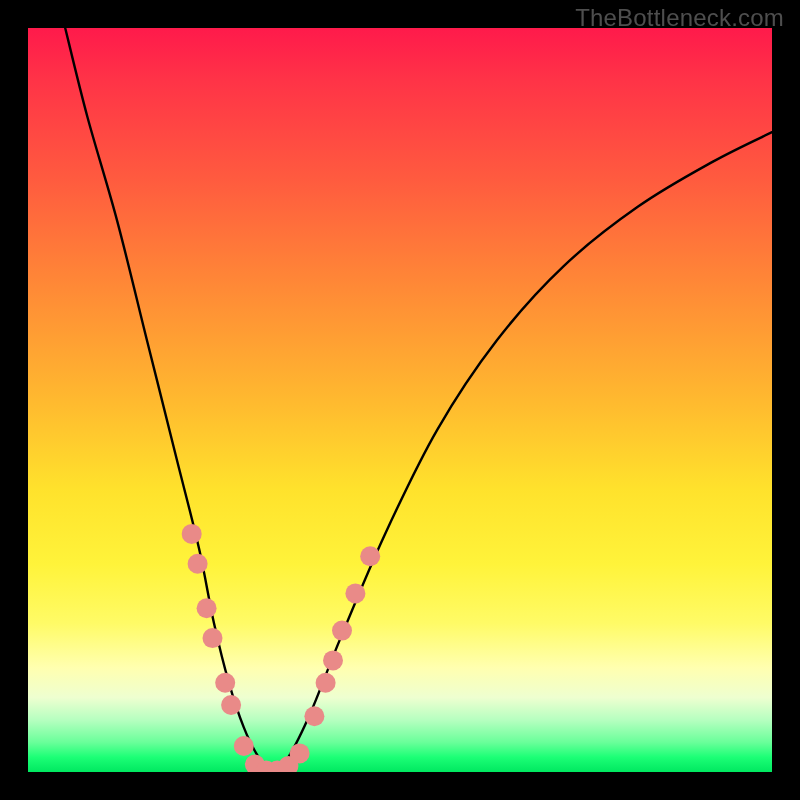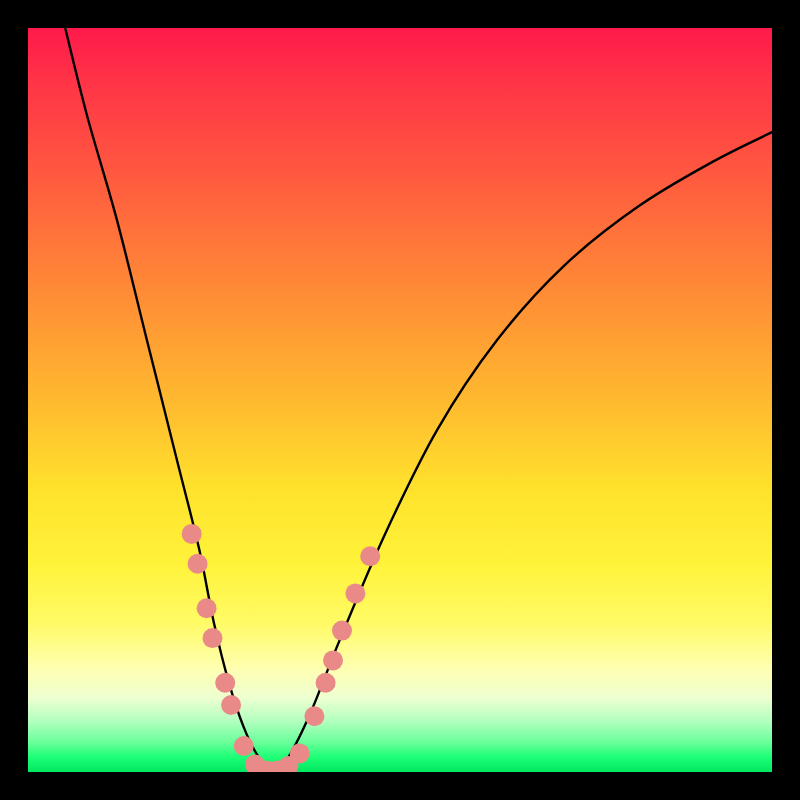--- a/index.html
+++ b/index.html
@@ -57,20 +57,21 @@
     top: 0;
     left: 0;
     width: 744px;
     height: 744px;
   }
 </style>
 </head>
 <body>
 
 <div class="frame">
+  <div class="watermark">TheBottleneck.com</div>
   <div class="plot-area">
     <svg class="curve" viewBox="0 0 744 744" preserveAspectRatio="none">
       <path id="curve-path" fill="none" stroke="#000" stroke-width="2.4" stroke-linecap="round" d="M 37.2 0.0 C 40.9 14.9, 50.8 57.0, 59.5 89.3 C 68.2 121.5, 79.4 156.2, 89.3 193.4 C 99.2 230.6, 109.1 272.8, 119.0 312.5 C 129.0 352.2, 140.1 396.8, 148.8 431.5 C 157.5 466.2, 164.9 493.5, 171.1 520.8 C 177.3 548.1, 181.0 572.9, 186.0 595.2 C 191.0 617.5, 195.9 637.4, 200.9 654.7 C 205.8 672.1, 210.8 687.0, 215.8 699.4 C 220.7 711.8, 225.7 721.7, 230.6 729.1 C 235.6 736.6, 240.6 744.0, 245.5 744.0 C 250.5 744.0, 254.2 739.0, 260.4 729.1 C 266.6 719.2, 274.0 704.3, 282.7 684.5 C 291.4 664.6, 300.1 639.8, 312.5 610.1 C 324.9 580.3, 341.0 540.6, 357.1 505.9 C 373.2 471.2, 390.6 434.0, 409.2 401.8 C 427.8 369.5, 447.6 339.8, 468.7 312.5 C 489.8 285.2, 512.1 260.4, 535.7 238.1 C 559.2 215.8, 585.3 195.9, 610.1 178.6 C 634.9 161.2, 662.2 146.3, 684.5 133.9 C 706.8 121.5, 734.1 109.1, 744.0 104.2"></path>
       <g id="markers">
           <circle cx="163.7" cy="505.9" r="10" fill="#e98a88"></circle>
           <circle cx="169.6" cy="535.7" r="10" fill="#e98a88"></circle>
           <circle cx="178.6" cy="580.3" r="10" fill="#e98a88"></circle>
           <circle cx="184.5" cy="610.1" r="10" fill="#e98a88"></circle>
           <circle cx="197.2" cy="654.7" r="10" fill="#e98a88"></circle>
           <circle cx="203.1" cy="677.0" r="10" fill="#e98a88"></circle>

